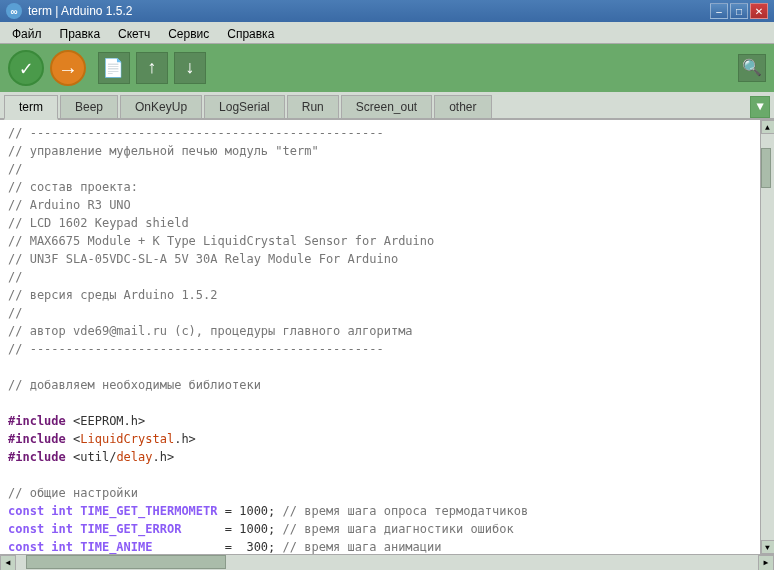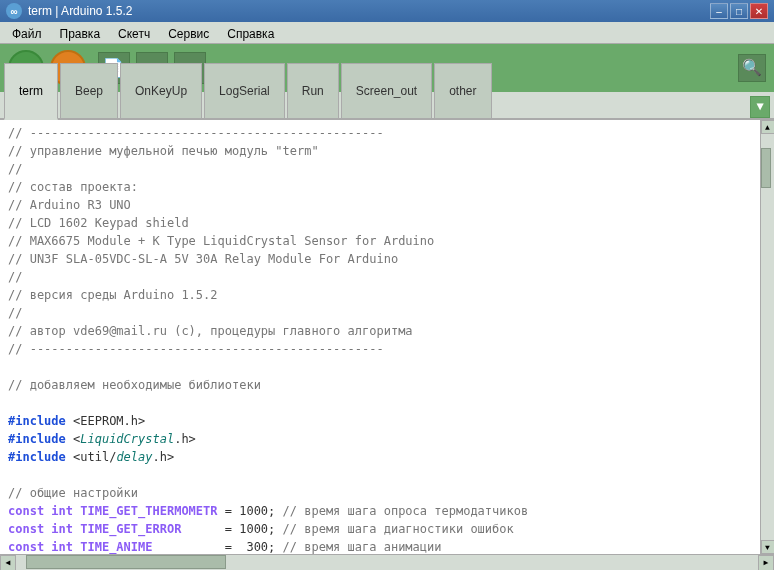--- a/index.html
+++ b/index.html
@@ -95,21 +95,21 @@
     
     .tabs-bar {
       background: #d4dcd4;
       height: 28px;
       display: flex;
       align-items: flex-end;
       padding: 0 4px;
       border-bottom: 2px solid #aaa;
     }
     .tab {
-      padding: 20px 14px;
+      padding: 4px 14px;
       border: 1px solid #aaa;
       border-bottom: none;
       background: #c0ccc0;
       cursor: pointer;
       font-family: Arial, sans-serif;
       font-size: 12px;
       margin-right: 2px;
       color: #333;
     }
     .tab.active {
@@ -201,22 +201,22 @@
     }
 
     .main-container {
       display: flex;
       flex-direction: column;
       height: calc(570px - 22px - 22px - 48px - 28px);
     }
 
     
     .comment { color: #777; }
-    .keyword { color: #1d4ed8; font-weight: bold; }
-    .link-color { color: #0f766e; font-style: italic; }
+    .keyword { color: #701a75; font-weight: bold; }
+    .link-color { color: #c2410c; }
     .highlighted { color: #8b5cf6; font-weight: bold; }
 
     pre { white-space: pre; font-size: 12px; line-height: 1.5; }
   </style>
 </head>
 <body>
 
 <div class="title-bar">
   <div class="title-bar-left">
     <div class="title-bar-logo">∞</div>

